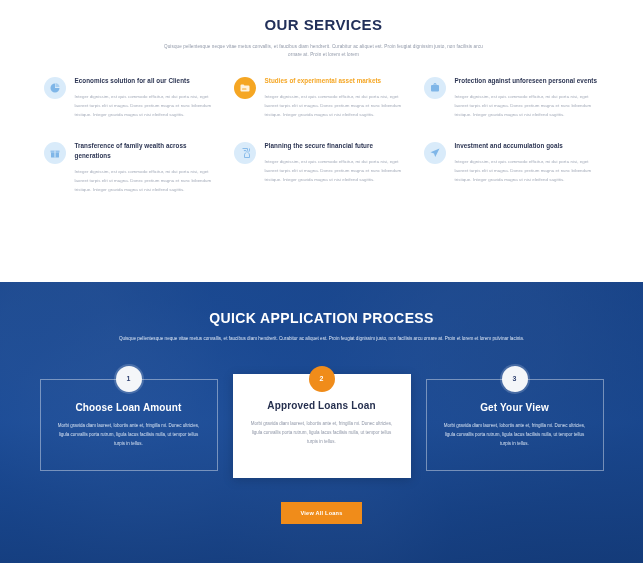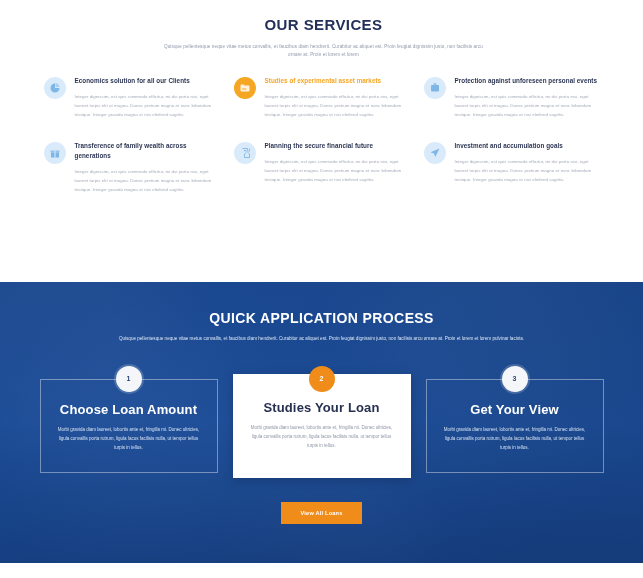--- a/index.html
+++ b/index.html
@@ -156,21 +156,21 @@
   }
   .step-box.featured {
     background: #ffffff;
     border: none;
     padding: 26px 14px 26px 14px;
     min-height: 104px;
     margin-top: -5px;
     box-shadow: 0 2px 10px rgba(0,0,0,0.18);
   }
   .step-title {
-    font-size: 13px;
+    font-size: 10px;
     font-weight: bold;
     color: #ffffff;
     letter-spacing: 0.15px;
   }
   .step-box.featured .step-title { color: #26304f; }
   .step-text {
     margin-top: 8px;
     font-size: 4.5px;
     line-height: 2.0;
     color: #d6e2f2;
@@ -296,21 +296,21 @@
         <div class="step-badge">1</div>
         <div class="step-box">
           <div class="step-title">Choose Loan Amount</div>
           <div class="step-text">Morbi gravida diam laoreet, lobortis ante et, fringilla mi. Donec ultricies, ligula convallis porta rutrum, ligula lacus facilisis nulla, ut tempor tellus turpis in tellus.</div>
         </div>
       </div>
 
       <div class="step">
         <div class="step-badge accent">2</div>
         <div class="step-box featured">
-          <div class="step-title">Studies Your Loan</div>
+          <div class="step-title">Approved Loans Loan</div>
           <div class="step-text">Morbi gravida diam laoreet, lobortis ante et, fringilla mi. Donec ultricies, ligula convallis porta rutrum, ligula lacus facilisis nulla, ut tempor tellus turpis in tellus.</div>
         </div>
       </div>
 
       <div class="step">
         <div class="step-badge">3</div>
         <div class="step-box">
           <div class="step-title">Get Your View</div>
           <div class="step-text">Morbi gravida diam laoreet, lobortis ante et, fringilla mi. Donec ultricies, ligula convallis porta rutrum, ligula lacus facilisis nulla, ut tempor tellus turpis in tellus.</div>
         </div>

